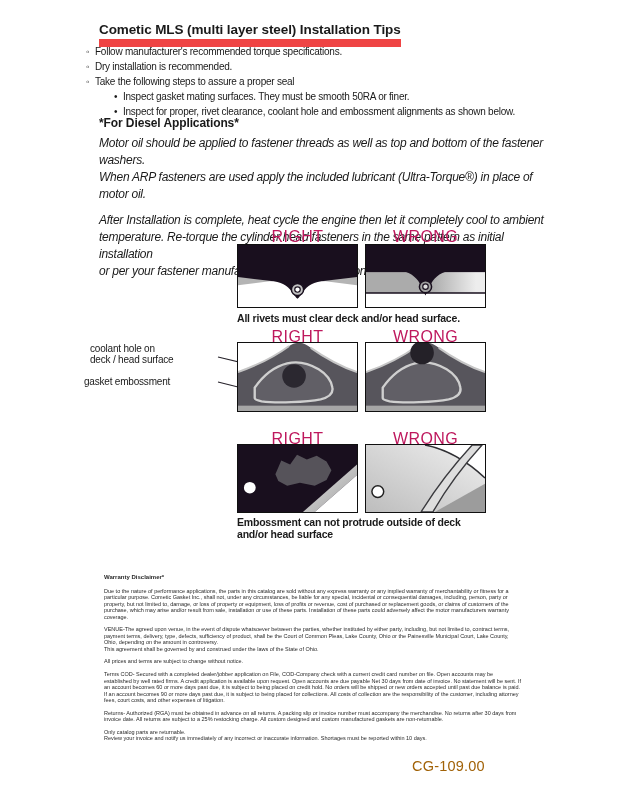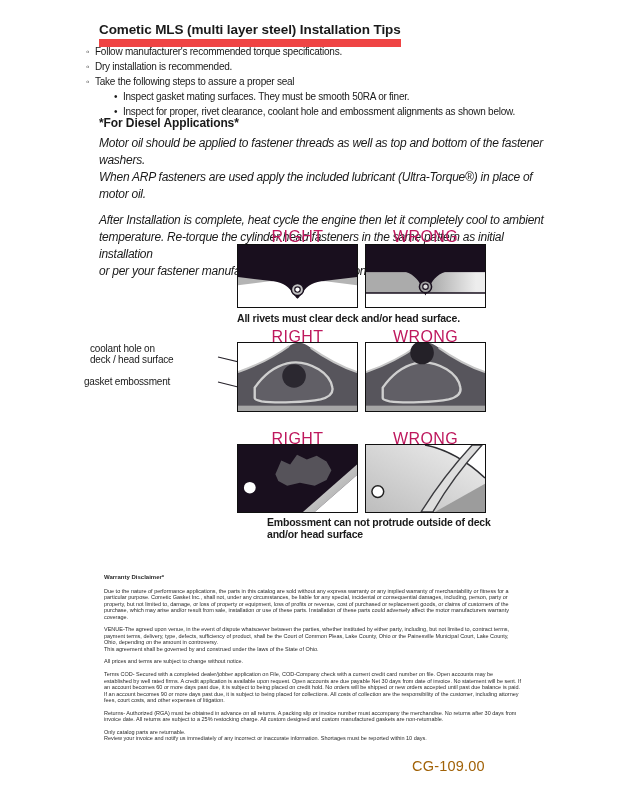--- a/index.html
+++ b/index.html
@@ -166,21 +166,21 @@
       </linearGradient>
     </defs>
     <rect width="121" height="69" fill="url(#g3w)"></rect>
     <path d="M60,0 L121,0 L121,34 C100,14 80,4 60,0 Z" fill="#ffffff"></path>
     <path d="M121,40 L121,69 L70,69 Z" fill="#9c9c9c"></path>
     <path d="M60,0 C80,4 100,14 121,34" stroke="#2f2f33" stroke-width="1.6" fill="none"></path>
     <path d="M108,0 C88,22 70,46 56,69 L68,69 C82,44 100,20 118,0 Z" fill="#dedede" stroke="#3a3a3e" stroke-width="1.4"></path>
     <circle cx="12" cy="48" r="6" fill="#ffffff" stroke="#222222" stroke-width="1.5"></circle>
   </svg>
 
-  <div class="abs caption" style="left:237px;top:516px;width:245px;margin-left:30px;">Embossment can not protrude outside of deck and/or head surface</div>
+  <div class="abs caption" style="left:237px;top:516px;width:245px;">Embossment can not protrude outside of deck and/or head surface</div>
 
   <div class="abs disclaimer" style="left:104px;top:574px;">
     <p class="dh">Warranty Disclaimer*</p>
     <p>Due to the nature of performance applications, the parts in this catalog are sold without any express warranty or any implied warranty of merchantability or fitness for a particular purpose.  Cometic Gasket Inc., shall not, under any circumstances, be liable for any special, incidental or consequential damages, including, person, party or property, but not limited to, damage, or loss of property or equipment, loss of profits or revenue, cost of purchased or replacement goods, or claims of customers of the purchase, which may arise and/or result from sale, installation or use of these parts.  Installation of these parts could adversely affect the motor manufacturers warranty coverage.</p>
     <p>VENUE-The agreed upon venue, in the event of dispute whatsoever between the parties, whether instituted by either party, including, but not limited to, contract terms, payment terms, delivery, type, defects, sufficiency of product, shall be the Court of Common Pleas, Lake County, Ohio or the Painesville Municipal Court, Lake County, Ohio, depending on the amount in controversy.
 This agreement shall be governed by and construed under the laws of the State of Ohio.</p>
     <p>All prices and terms are subject to change without notice.</p>
     <p>Terms COD- Secured with a completed dealer/jobber application on File, COD-Company check with a current credit card number on file.  Open accounts may be established by well rated firms.  A credit application is available upon request.  Open accounts are due payable Net 30 days from date of invoice.  No statement will be sent.  If an account becomes 60 or more days past due, it is subject to being placed on credit hold.  No orders will be shipped or new orders accepted until past due balance is paid.  If an account becomes 90 or more days past due, it is subject to being placed for collections.  All costs of collection are the responsibility of the customer, including attorney fees, court costs, and other expenses of litigation.</p>
     <p>Returns- Authorized (RGA) must be obtained in advance on all returns.  A packing slip or invoice number must accompany the merchandise.  No returns after 30 days from invoice date.  All returns are subject to a 25% restocking charge.  All custom designed and custom manufactured gaskets are non-returnable.</p>
     <p>Only catalog parts are returnable.

